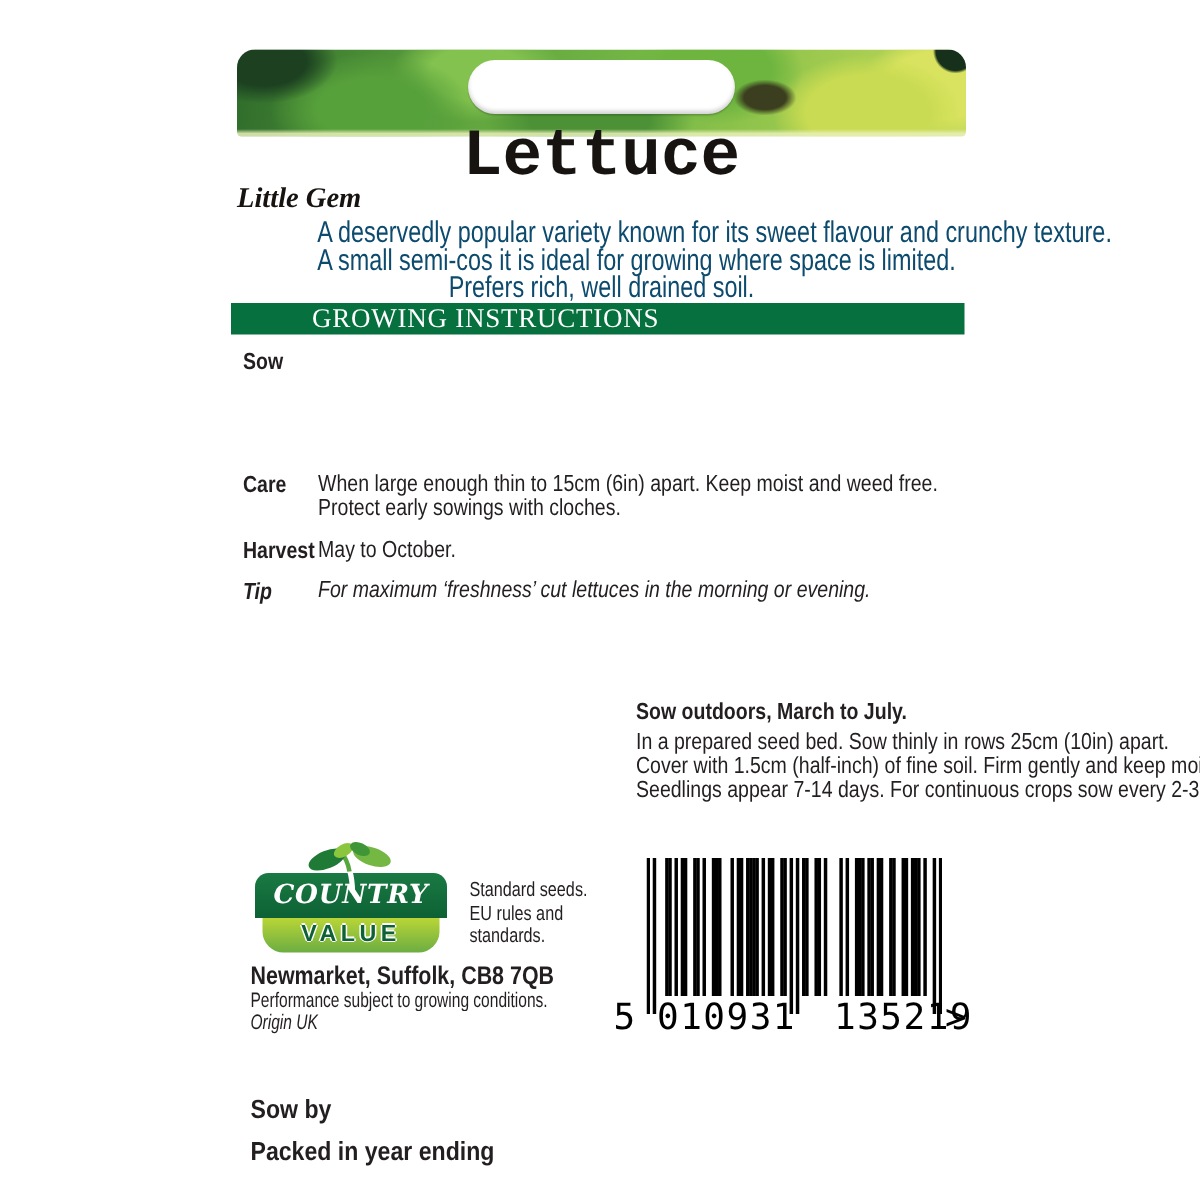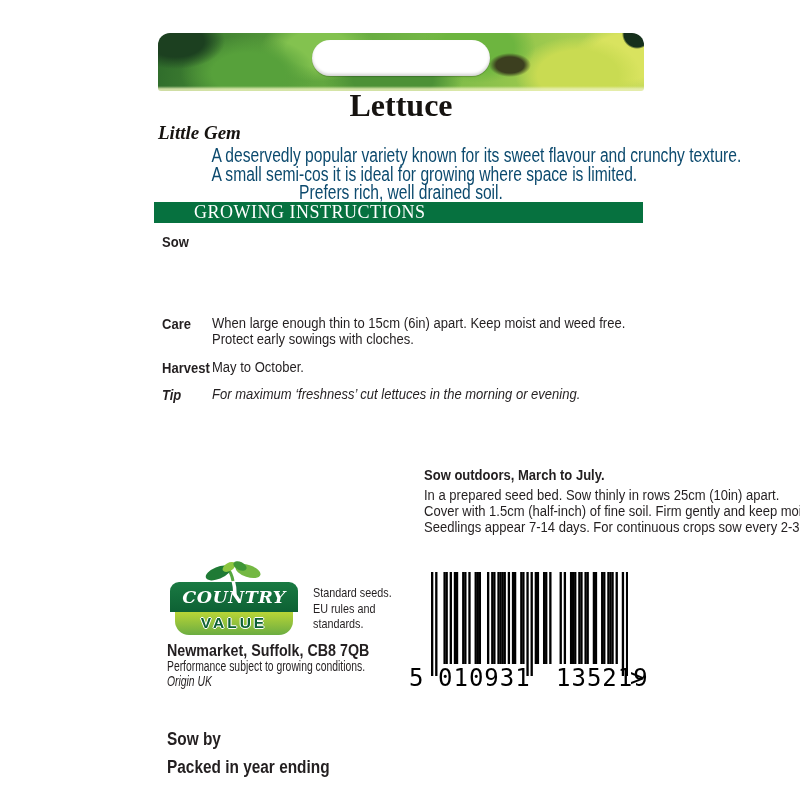--- a/index.html
+++ b/index.html
@@ -26,28 +26,28 @@
       radial-gradient(ellipse 100px 55px at 235px 46px, #4c9136 0 40%, transparent 70%),
       radial-gradient(ellipse 28px 16px at 352px 32px, #3c3f1f 0 50%, transparent 75%),
       radial-gradient(ellipse 80px 50px at 320px 14px, #6db53f 0 45%, transparent 72%),
       radial-gradient(ellipse 90px 55px at 420px 42px, #c9db52 0 45%, transparent 70%),
       radial-gradient(ellipse 70px 45px at 468px 24px, #d9e35f 0 50%, transparent 75%),
       linear-gradient(100deg, #2e6b2b, #5ea33d 30%, #74b746 55%, #9cc94e 78%, #c4d95a);}
   .hole{position:absolute;left:154px;top:7px;width:178px;height:36px;border-radius:18px;
     background:#fff;box-shadow:inset 0 -2px 3px rgba(0,0,0,.18),0 1px 1px rgba(0,0,0,.2);}
 
   .title{left:158px;top:90px;width:486px;text-align:center;
-    font-family:Liberation Serif, serif;font-weight:bold;font-size:32px;line-height:30px;color:#161310;}
+    font-family:Liberation Mono, monospace;font-weight:bold;font-size:44px;line-height:30px;color:#161310;}
   .variety{left:158px;top:122px;width:486px;text-align:left;
     font-family:"Liberation Serif",serif;font-weight:bold;font-style:italic;font-size:19px;color:#161310;}
   .desc{left:158px;top:146px;width:486px;font-size:20px;line-height:18.5px;color:#0c4a6e;}
   .desc div{text-align:center;white-space:nowrap;}
 
   .banner{left:154px;top:202px;width:489px;height:21px;line-height:21px;}
-  .banner span{margin-left:40px;font-family:"Liberation Serif",serif;font-size:18px;
+  .banner span{margin-left:54px;font-family:"Liberation Serif",serif;font-size:18px;
     letter-spacing:.5px;color:#fff;}
 
   .irow .lbl{position:absolute;left:162px;font-weight:bold;font-size:15.5px;}
   .irow .cnt{position:absolute;left:212px;}
   .lead{font-weight:bold;font-size:15.5px;line-height:17px;margin-bottom:4px;}
   .ln{font-size:15.5px;line-height:16.4px;}
   .it{font-style:italic;}
 
   
   .logo{position:absolute;left:170px;top:561px;width:128px;height:76px;}

